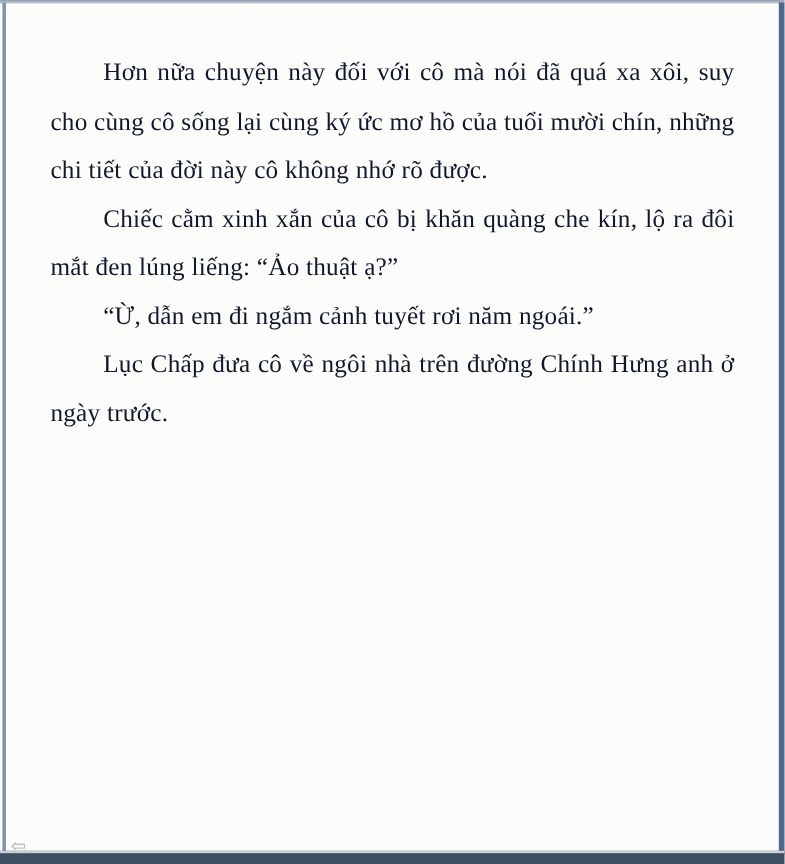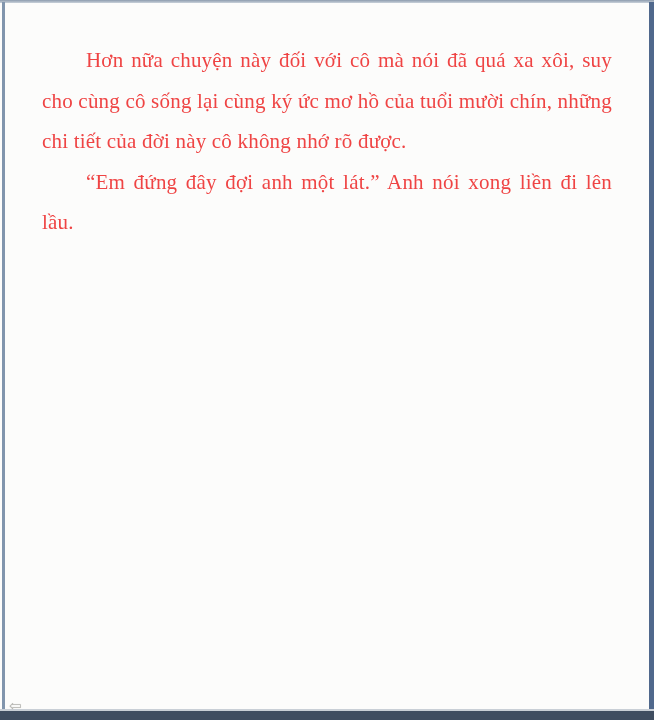--- a/index.html
+++ b/index.html
@@ -32,21 +32,21 @@
   .border-bottom {
     position: absolute; bottom: 0; left: 0; right: 0; height: 9px;
     background: #3f4d60;
     border-top: 2px solid #c9cfd6;
     box-sizing: content-box;
   }
   .content {
     position: absolute;
     top: 0; left: 5px; right: 5px; bottom: 11px;
     padding: 40px 37px 0 37px;
-    color: #ef4444;
+    color: #0f172a;
   }
   .content p {
     margin: 0;
     font-size: 21px;
     line-height: 40.5px;
     text-align: justify;
     text-indent: 44px;
     letter-spacing: 0.2px;
   }
   .cursor-icon {
@@ -64,17 +64,19 @@
 <body>
 
 <div class="page">
   <div class="border-top"></div>
   <div class="border-left"></div>
   <div class="border-right"></div>
   <div class="border-bottom"></div>
 
   <div class="content">
     <p>Hơn nữa chuyện này đối với cô mà nói đã quá xa xôi, suy cho cùng cô sống lại cùng ký ức mơ hồ của tuổi mười chín, những chi tiết của đời này cô không nhớ rõ được.</p>
-    <p>“Em đứng đây đợi anh một lát.” Anh nói xong liền đi lên lầu.</p>
+    <p>Chiếc cằm xinh xắn của cô bị khăn quàng che kín, lộ ra đôi mắt đen lúng liếng: “Ảo thuật ạ?”</p>
+    <p>“Ừ, dẫn em đi ngắm cảnh tuyết rơi năm ngoái.”</p>
+    <p>Lục Chấp đưa cô về ngôi nhà trên đường Chính Hưng anh ở ngày trước.</p>
   </div>
 
   <span class="cursor-icon">⇦</span>
 </div>
 
 </body></html>

